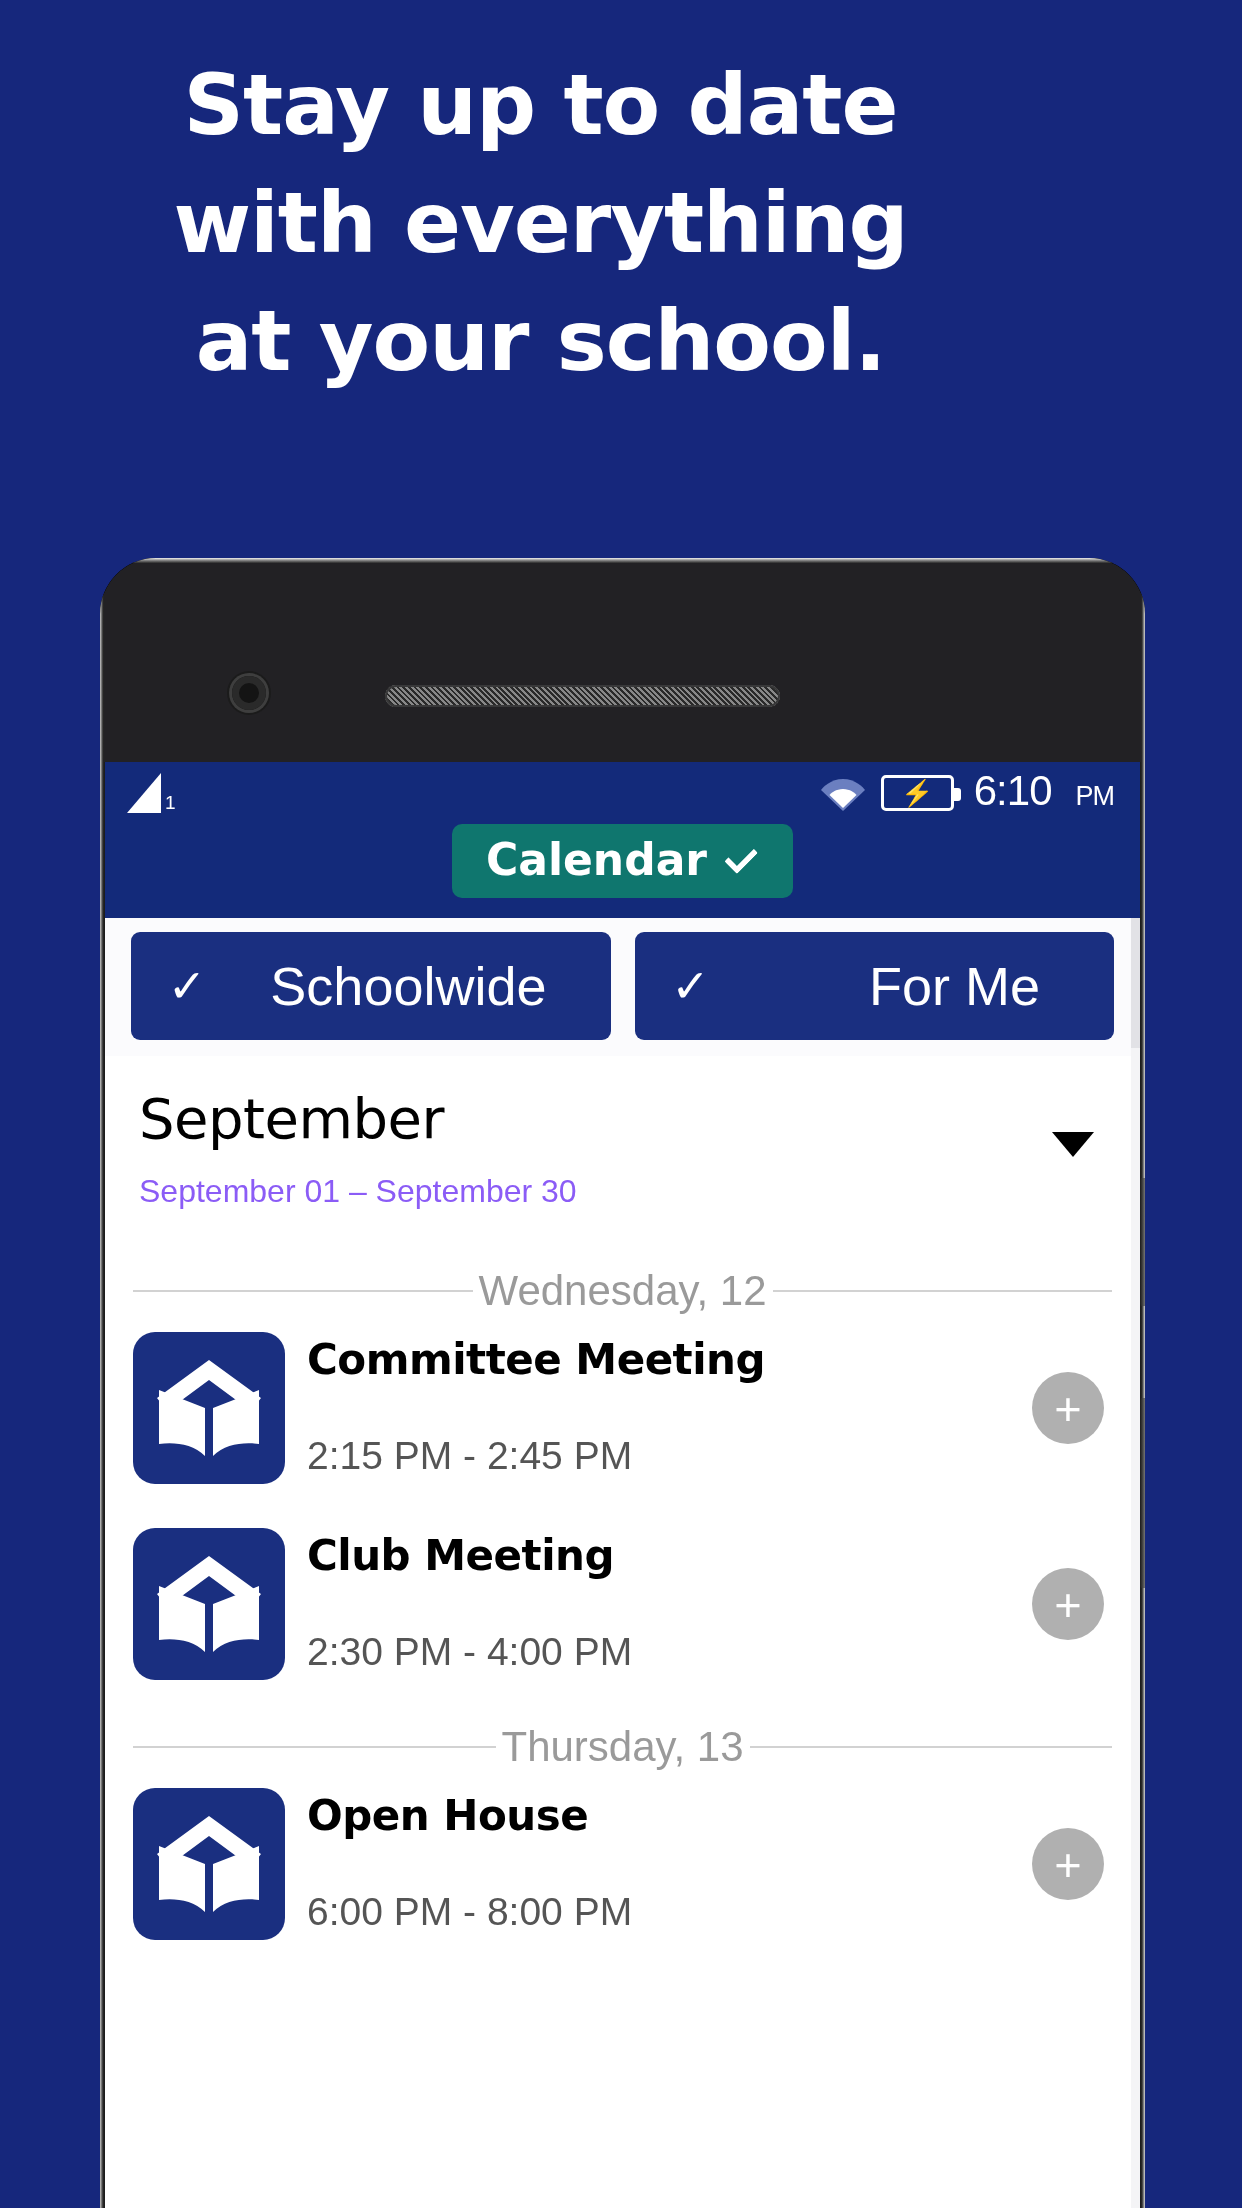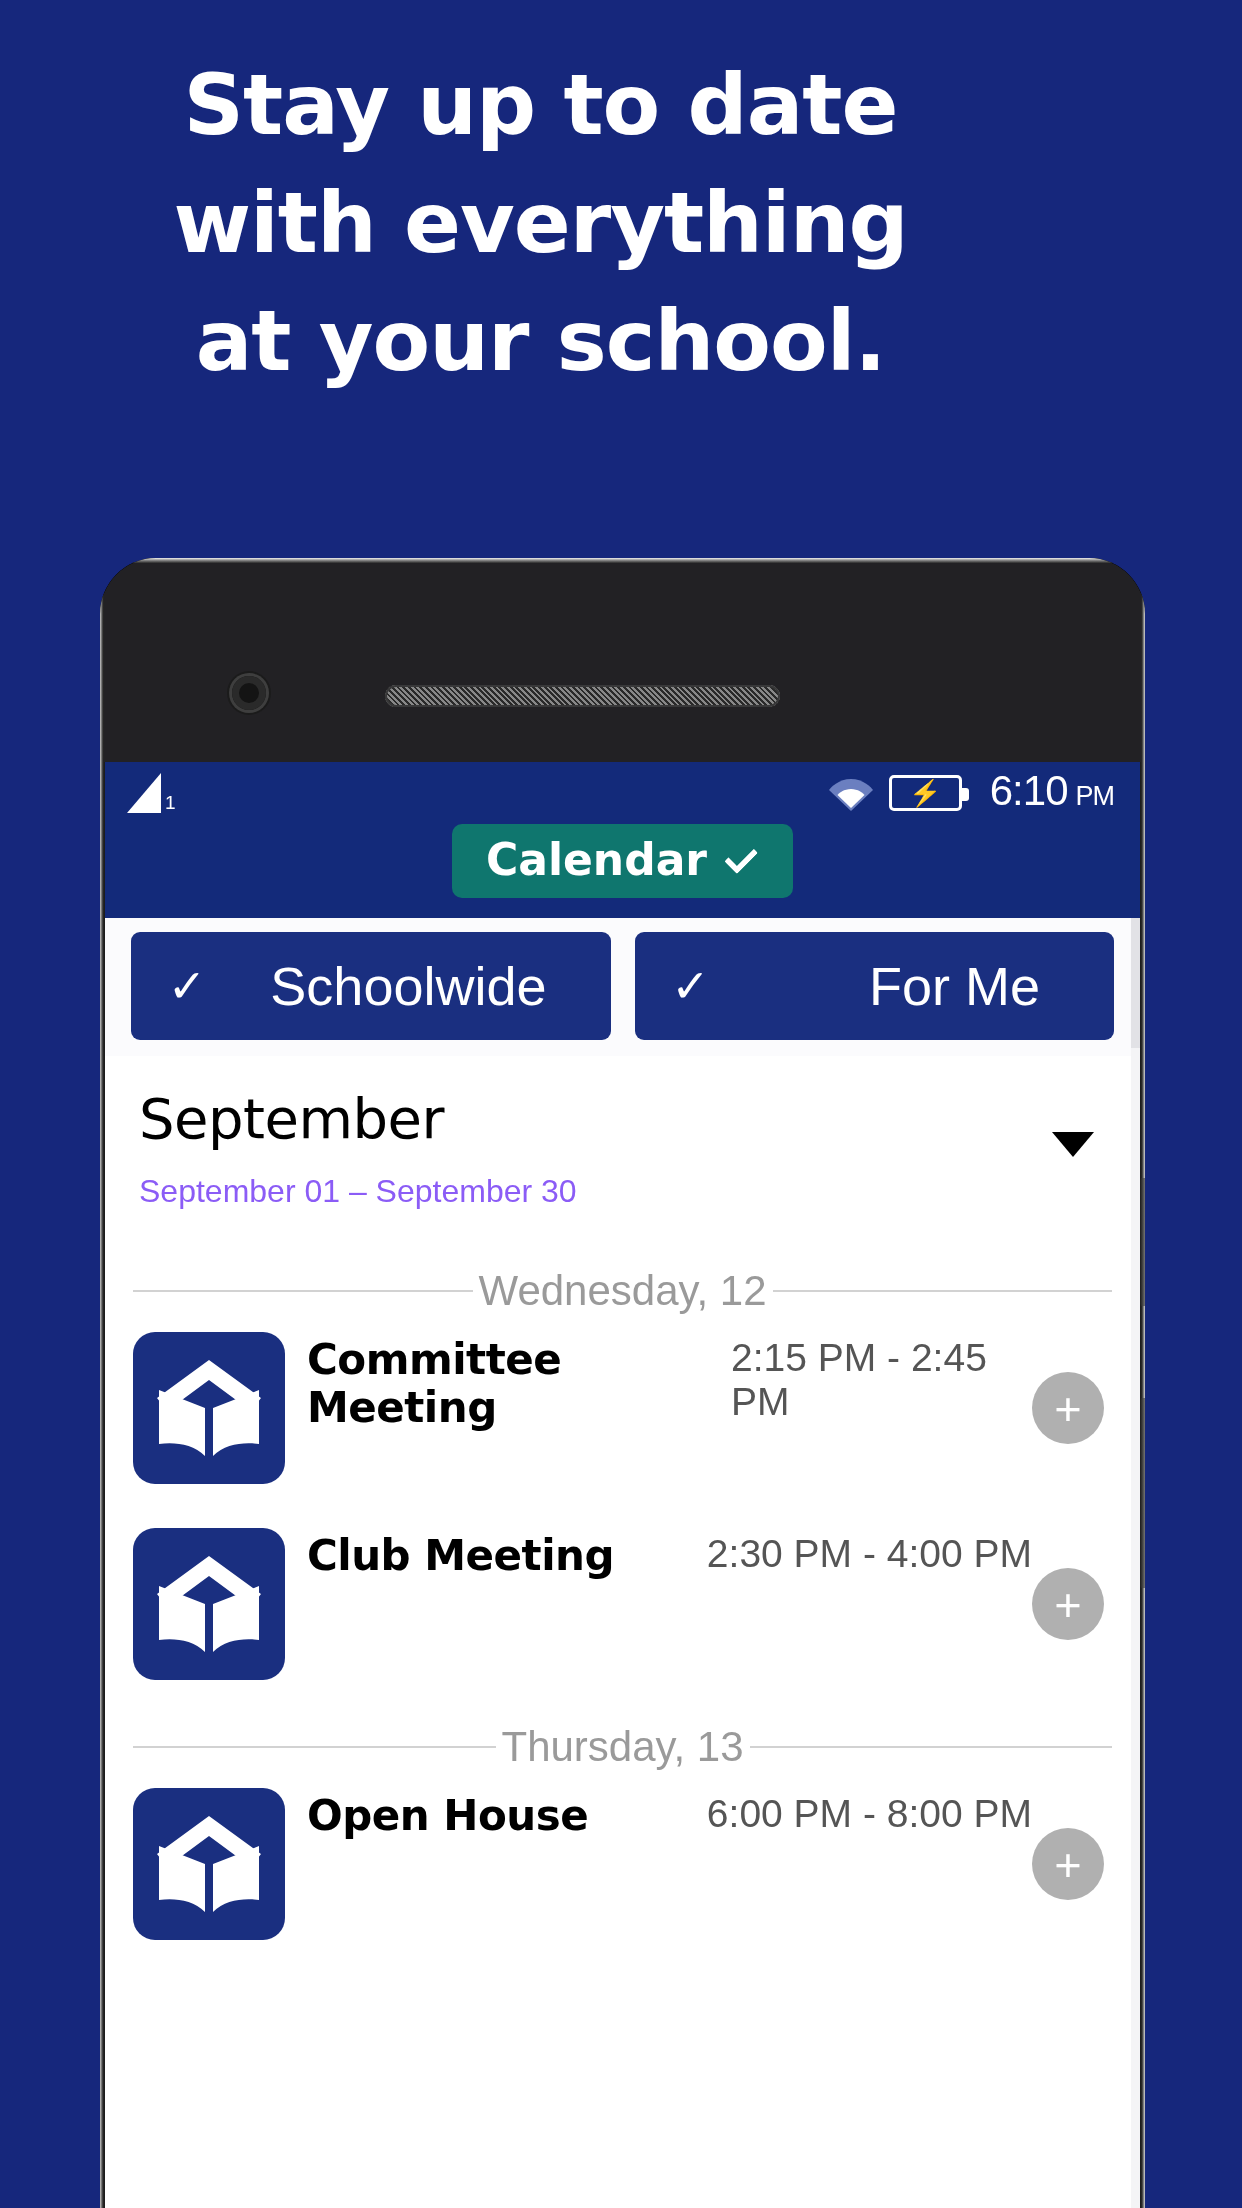--- a/index.html
+++ b/index.html
@@ -136,22 +136,22 @@
     background: #fff;
     border-radius: 0 3px 3px 0;
   }
   .bolt { font-size: 26px; line-height: 26px; font-weight: bold; }
   .clock {
     font-size: 42px;
     line-height: 42px;
     letter-spacing: -1px;
     display: flex;
     align-items: baseline;
-    gap: 8px;
-    margin-left: 12px;
+    gap: 24px;
+    margin-left: 4px;
   }
   .clock .ampm { font-size: 27px; }
 
   
   .appbar {
     height: 94px;
     background: #132a7a;
     display: flex;
     align-items: flex-start;
     justify-content: center;
@@ -276,20 +276,21 @@
     border-radius: 22px;
     display: flex;
     align-items: center;
     justify-content: center;
   }
   .ev-body {
     flex: 1;
     padding-left: 22px;
     height: 152px;
     display: flex;
+    flex-direction: column;
     justify-content: space-between;
     padding-top: 4px;
     padding-bottom: 6px;
   }
   .ev-title {
     font-family: "DejaVu Sans", sans-serif;
     font-weight: bold;
     font-size: 42px;
     line-height: 48px;
     color: #000;

